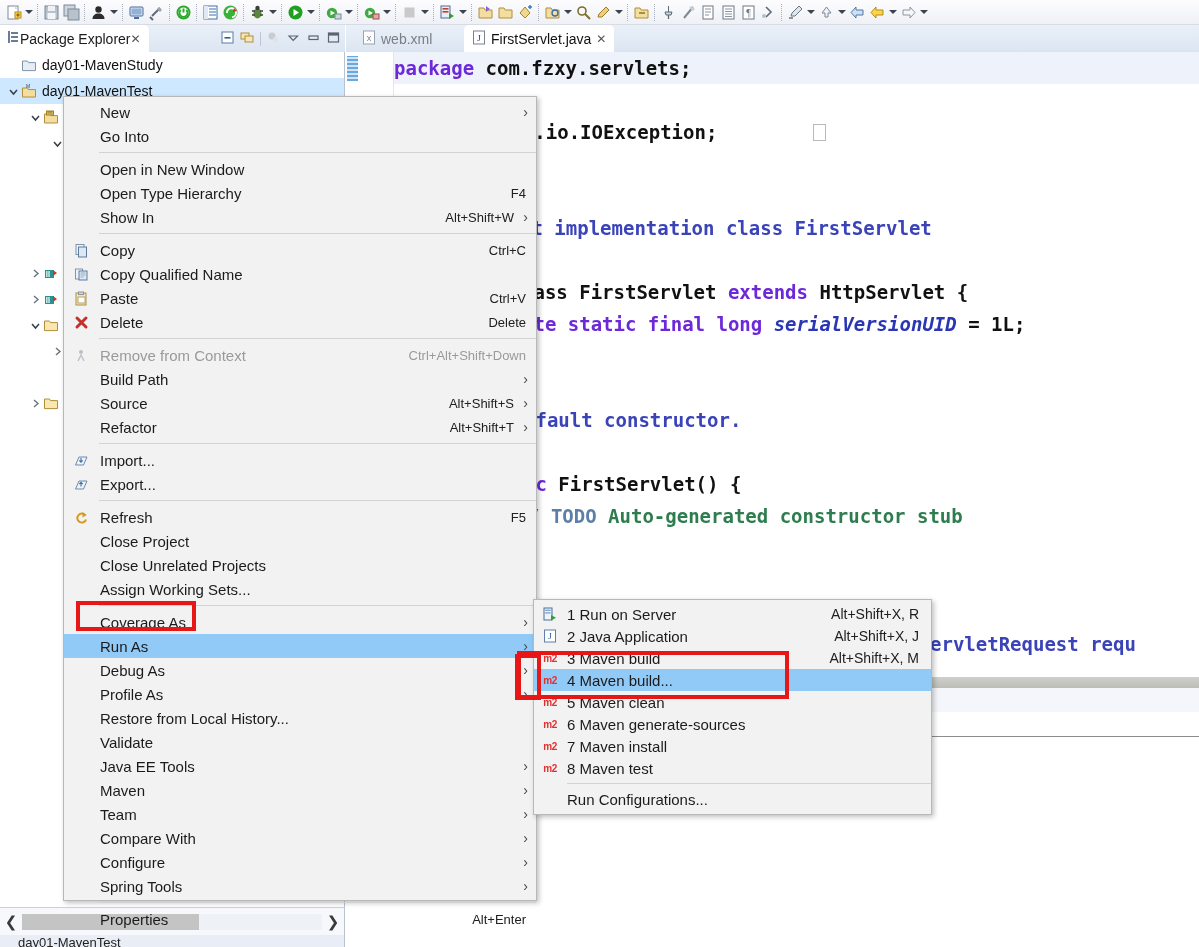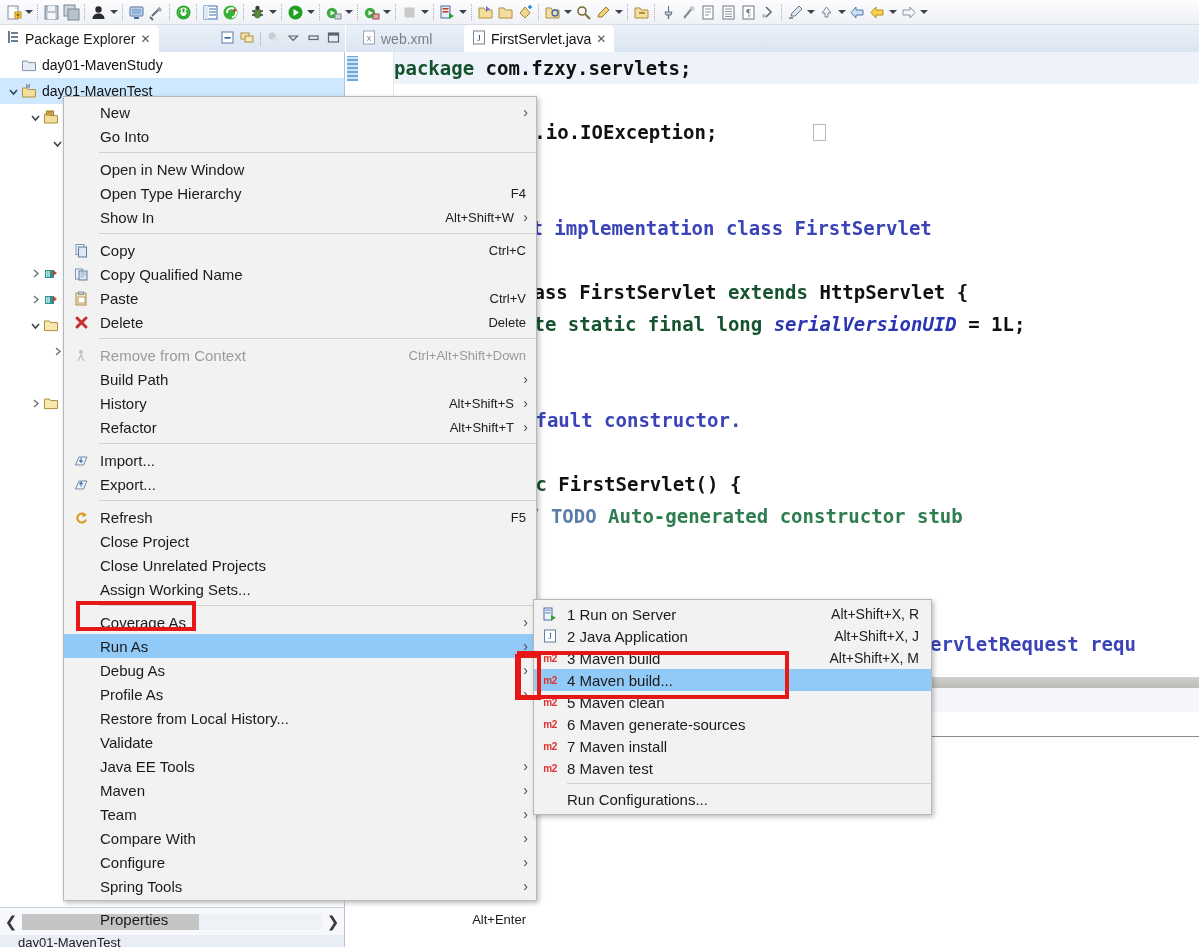--- a/index.html
+++ b/index.html
@@ -30,21 +30,21 @@
   }
   .tb-sep{ width:1px; height:17px; border-left:1px dotted #a9b0bd; margin:0 3px; }
 
   
   #pe-tabrow{
     position:absolute; left:0; top:25px; width:345px; height:27px;
     background:linear-gradient(#eaf0f8,#dbe5f1);
   }
   #pe-tab{
     position:absolute; left:0; top:0; height:27px; padding:0 8px 0 6px;
-    display:flex; align-items:center; gap:5px;
+    display:flex; align-items:center; 
     background:#ffffff;
     border-top-right-radius:5px;
   }
   #pe-tab .label{ font-size:14px; color:#1b1b1b; }
   .tiny-x{ color:#555; font-size:12px; }
   #pe-tools{
     position:absolute; right:4px; top:3px; height:21px;
     display:flex; align-items:center; gap:5px;
   }
   #pe-body{
@@ -95,21 +95,21 @@
   .code-line{
     position:absolute; left:0; height:32px; line-height:32px;
     font-family:"DejaVu Sans Mono", monospace; font-size:19px; font-weight:bold;
     white-space:pre;
   }
   .ln{
     position:absolute; width:40px; text-align:right;
     font-family:"DejaVu Sans Mono", monospace; font-size:17px; color:#5a5a5a;
     height:32px; line-height:32px; font-weight:normal;
   }
-  .kw{ color:#14532d; }
+  .kw{ color:#6d28d9; }
   .plain{ color:#111; }
   .cmt{ color:#2e7d4f; }
   .todo{ color:#5b7fa8; font-weight:bold; }
   .doc{ color:#3a43b8; }
   .ital{ color:#2b36b5; font-style:italic; }
   .hl-line{ position:absolute; left:0; width:853px; height:32px; background:#eef3fb; }
   #marker{
     position:absolute; left:347px; top:56px; width:11px; height:25px;
     background:repeating-linear-gradient(0deg,#6aa9e0 0 2px, #cfe3f5 2px 4px);
   }
@@ -817,21 +817,21 @@
         </svg>
       </span>
       <span class="txt">Remove from Context</span>
       <span class="acc" style="right: 10px;">Ctrl+Alt+Shift+Down</span>
     </div>
     <div class="mi">
       <span class="txt">Build Path</span>
       <span class="sub">›</span>
     </div>
     <div class="mi">
-      <span class="txt">History</span>
+      <span class="txt">Source</span>
       <span class="acc">Alt+Shift+S</span>
       <span class="sub">›</span>
     </div>
     <div class="mi">
       <span class="txt">Refactor</span>
       <span class="acc">Alt+Shift+T</span>
       <span class="sub">›</span>
     </div>
     <div class="msep"></div>
     <div class="mi">

